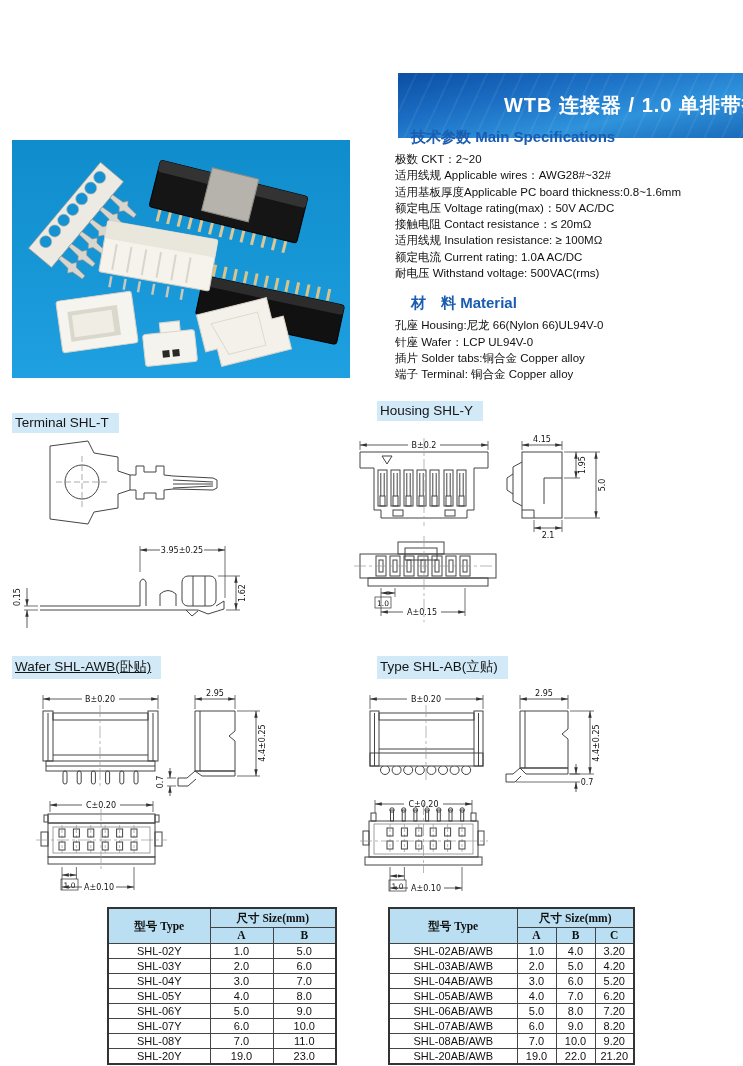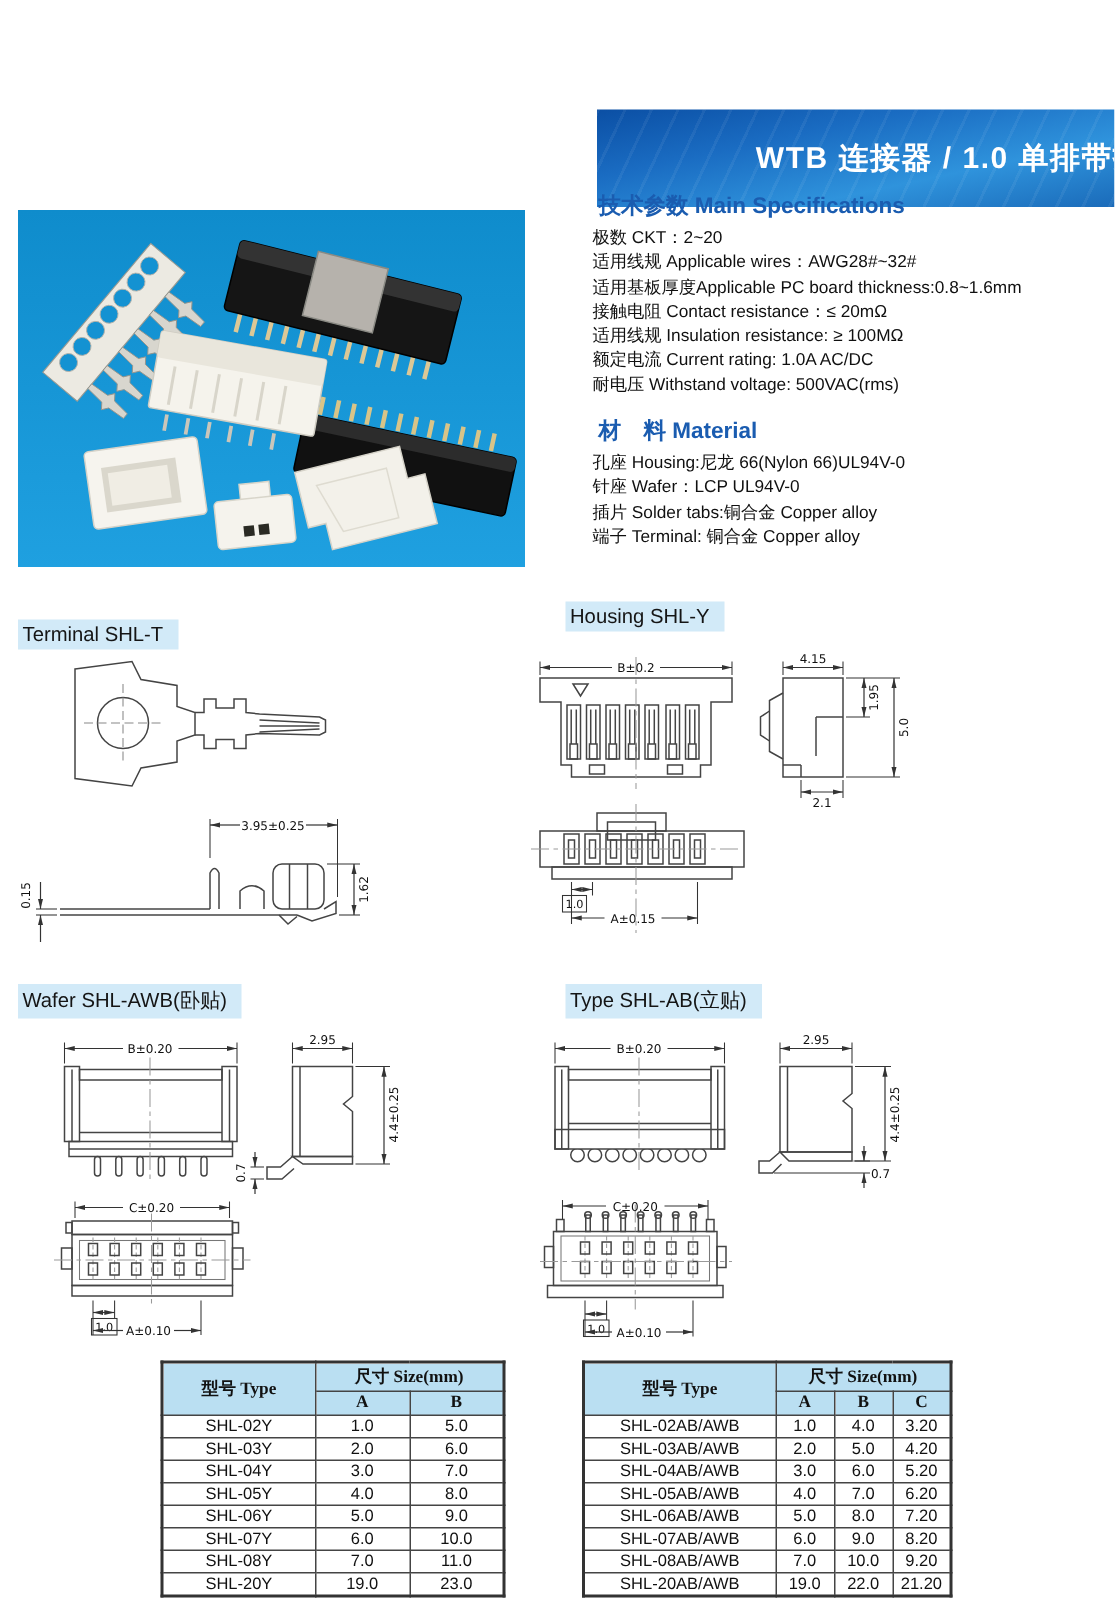--- a/index.html
+++ b/index.html
@@ -9,21 +9,21 @@
   .banner{position:absolute;left:398px;top:37px;width:401px;height:65px;
     background:
       repeating-linear-gradient(115deg, rgba(255,255,255,0.06) 0 2px, rgba(255,255,255,0) 2px 16px),
       linear-gradient(168deg,#0b4fa4 0%,#1a6cc2 30%,#2f93dc 62%,#1560b0 100%);
     display:flex;align-items:center;justify-content:flex-end;padding-right:36px;box-sizing:border-box;margin-top:36px;}
   .banner-title{color:#fff;font-size:20px;font-weight:700;letter-spacing:1px;}
   
   .photo{position:absolute;left:12px;top:140px;width:338px;height:238px;}
   
   .infocol{position:absolute;left:395px;top:128px;width:345px;}
-  .info-head{font-size:15px;font-weight:700;color:#1a5cb0;margin:0 0 4px 4px;}
+  .info-head{font-size:15px;font-weight:700;color:#1a5cb0;margin:0 0 4px 16px;}
   .info-head.mat{margin-top:13px;}
   .spec-line{font-size:11.5px;line-height:16.3px;color:#101010;white-space:nowrap;}
   
   .section-title{position:absolute;background:#d2eaf8;font-size:13.5px;color:#151515;
     padding:2px 10px 3px 3px;white-space:nowrap;}
   
   .drawing{position:absolute;}
   svg text{font-family:"DejaVu Sans",sans-serif;font-size:8px;fill:#111;text-anchor:middle;}
   svg text.sm{font-size:7.5px;}
   .outline{stroke:#444;fill:none;stroke-width:1;}
@@ -148,34 +148,35 @@
         <rect x="2" y="2" width="7" height="7" fill="#2a2a24"></rect>
       </g>
     </svg>
   </div>
 
   <div class="infocol">
     <h3 class="info-head">技术参数 Main Specifications</h3>
     <div class="spec-line">极数 CKT：2~20</div>
     <div class="spec-line">适用线规 Applicable wires：AWG28#~32#</div>
     <div class="spec-line">适用基板厚度Applicable PC board thickness:0.8~1.6mm</div>
+    <div class="spec-line">额定电压 Voltage rating(max)：50V AC/DC</div>
     <div class="spec-line">接触电阻 Contact resistance：≤ 20mΩ</div>
     <div class="spec-line">适用线规 Insulation resistance: ≥ 100MΩ</div>
     <div class="spec-line">额定电流 Current rating: 1.0A AC/DC</div>
     <div class="spec-line">耐电压 Withstand voltage: 500VAC(rms)</div>
     <h3 class="info-head mat">材　料 Material</h3>
     <div class="spec-line">孔座 Housing:尼龙 66(Nylon 66)UL94V-0</div>
     <div class="spec-line">针座 Wafer：LCP UL94V-0</div>
     <div class="spec-line">插片 Solder tabs:铜合金 Copper alloy</div>
     <div class="spec-line">端子 Terminal: 铜合金 Copper alloy</div>
   </div>
 
   <div class="section-title" style="left:12px;top:413px;">Terminal SHL-T</div>
   <div class="section-title" style="left:377px;top:401px;">Housing SHL-Y</div>
-  <div class="section-title" style="left:12px;top:656px;">Wafer SHL-AWB(卧贴)</div>
+  <div class="section-title" style="left:12px;top:656px;text-decoration:underline;">Wafer SHL-AWB(卧贴)</div>
   <div class="section-title" style="left:377px;top:656px;">Type SHL-AB(立贴)</div>
 
   <div class="drawing" style="left:10px;top:430px;">
     <svg viewBox="0 0 250 212" width="250" height="212">
       <g class="outline">
         <path d="M40,16 L78,11 L84,23 L108,27 L108,41 L120,45 L120,60 L108,64 L108,78 L84,82 L78,94 L40,89 Z"></path>
         <circle cx="72" cy="52" r="17"></circle>
         <path d="M120,45 L126,45 L126,36 L134,36 L134,42 L146,42 L146,36 L154,36 L154,45 L163,46 L203,48 L207,50 L207,58 L203,60 L163,59 L154,60 L154,69 L146,69 L146,63 L134,63 L134,69 L126,69 L126,60 L120,60"></path>
         <line x1="163" y1="50" x2="203" y2="52"></line>
         <line x1="163" y1="54" x2="203" y2="54"></line>

